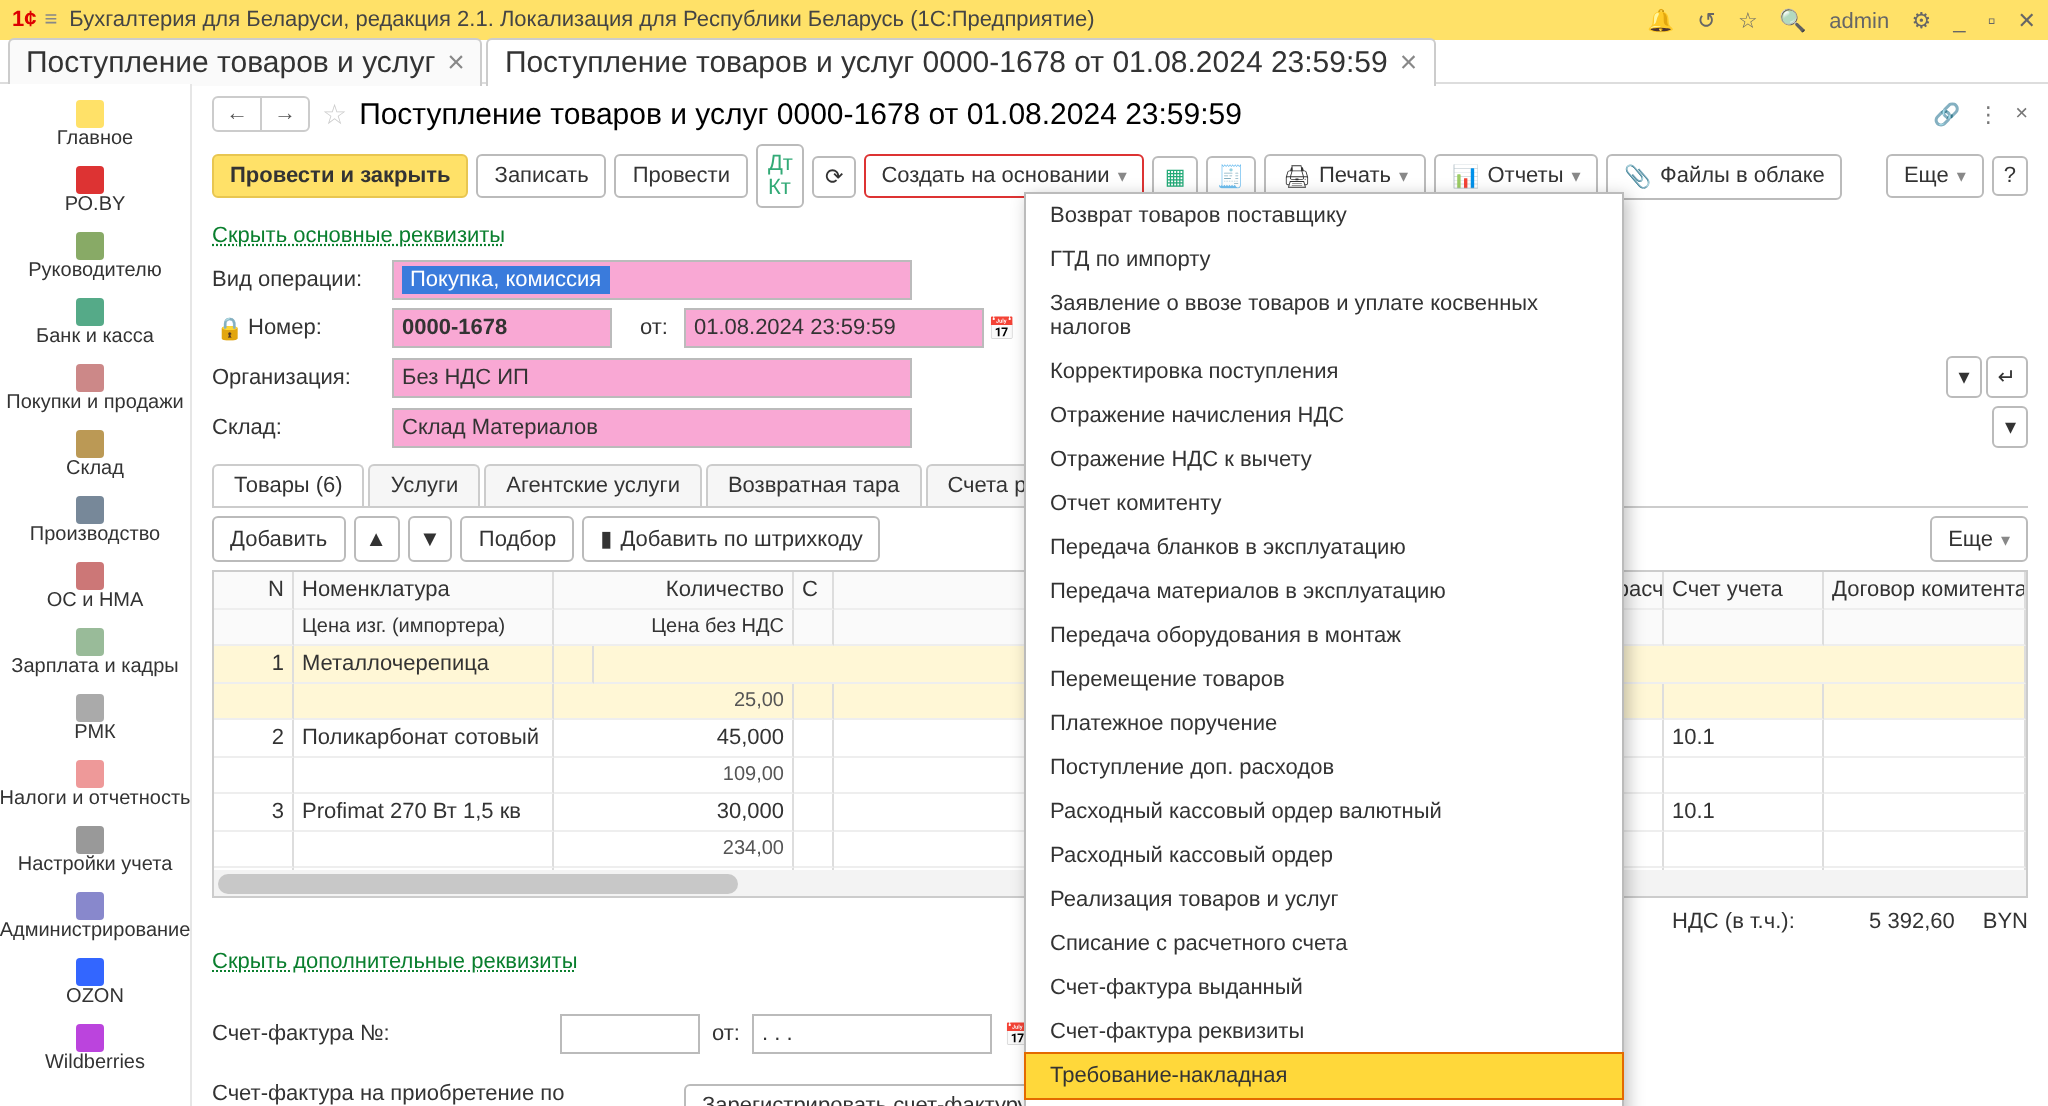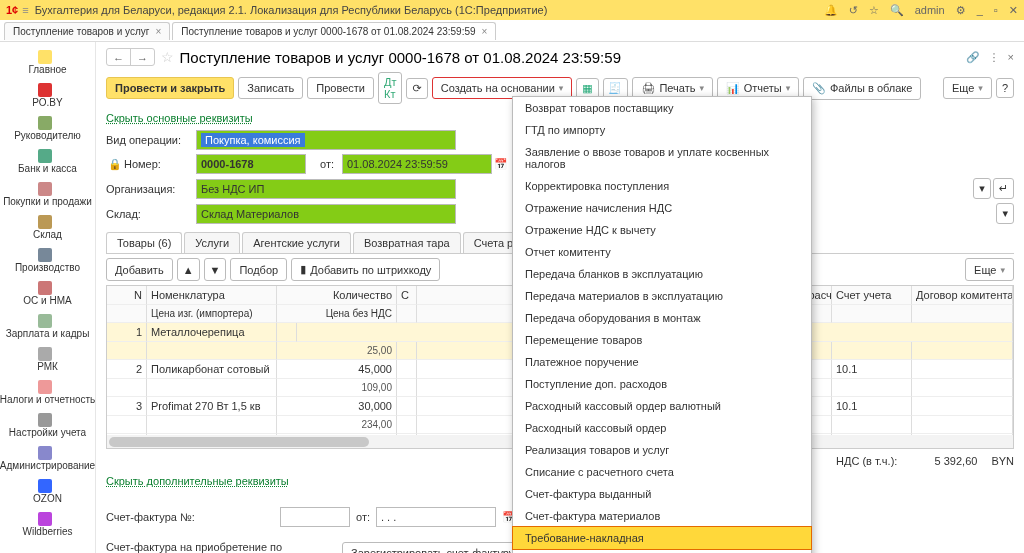--- a/index.html
+++ b/index.html
@@ -3,21 +3,21 @@
 <meta charset="utf-8">
 <style>
   * { box-sizing: border-box; margin: 0; padding: 0; font-family: Arial, sans-serif; }
   body { width:1024px; height:553px; background:#fff; font-size:11px; color:#333; overflow:hidden; }
   .titlebar { height:20px; background:#ffe168; display:flex; align-items:center; padding:0 6px; font-size:11px; }
   .titlebar .logo { color:#d00; font-weight:bold; margin-right:4px; }
   .titlebar .burger { margin-right:6px; color:#888; }
   .titlebar .title { flex:1; color:#444; }
   .titlebar .right-icons span { margin-left:8px; color:#666; cursor:pointer; }
   .tabs-bar { height:22px; background:#fff; border-bottom:1px solid #ddd; display:flex; align-items:center; padding-left:4px; }
-  .tabs-bar .tab { padding:3px 8px; border:1px solid #ccc; border-bottom:none; margin-right:2px; background:#fafafa; font-size:10px; display:flex; align-items:flex-start; border-radius:3px 3px 0 0;}
+  .tabs-bar .tab { padding:3px 8px; border:1px solid #ccc; border-bottom:none; margin-right:2px; background:#fafafa; font-size:15px; display:flex; align-items:flex-start; border-radius:3px 3px 0 0;}
   .tabs-bar .tab.active { background:#fff; }
   .tabs-bar .tab .close { margin-left:6px; color:#888; }
   .main { display:flex; height:511px; }
   .sidebar { width:96px; background:#fff; border-right:1px solid #e6e6e6; padding-top:4px; }
   .sidebar .item { display:flex; align-items:center; padding:4px 6px; font-size:10px; color:#333; cursor:pointer; white-space:nowrap;flex-direction:column; }
   .sidebar .item .ic { width:14px; height:14px; margin-right:5px; display:inline-block; background:#888; border-radius:2px;}
   .content { flex:1; padding:4px 10px; position:relative; overflow:hidden;}
   .doc-header { display:flex; align-items:center; margin:2px 0 6px; }
   .doc-header .nav { display:flex; border:1px solid #ccc; border-radius:3px; margin-right:6px; }
   .doc-header .nav span { padding:2px 6px; border-right:1px solid #ccc; cursor:pointer; color:#555;}
@@ -28,21 +28,21 @@
   .toolbar { display:flex; gap:4px; margin-bottom:6px; align-items:center;}
   .btn { padding:4px 8px; border:1px solid #bbb; background:#fff; border-radius:3px; font-size:11px; cursor:pointer; display:inline-flex; align-items:center; gap:4px;}
   .btn.primary { background:#ffe168; border-color:#e8c651; font-weight:bold;}
   .btn.icon { padding:3px 5px; }
   .btn.dropdown::after { content:" ▾"; color:#888; font-size:9px;}
   .btn.create-based { border:1.5px solid #d33; color:#333; }
   .toolbar .spacer { flex:1;}
   .link { color:#0a7f2e; text-decoration:underline dotted; cursor:pointer; font-size:11px; margin:2px 0 6px; display:inline-block;}
   .form-row { display:flex; align-items:center; margin-bottom:4px; font-size:11px;}
   .form-row label { width:90px; color:#333; }
-  .form-row .field { border:1px solid #bbb; padding:2px 4px; background:#84cc16; height:20px; display:flex; align-items:center;}
+  .form-row .field { border:1px solid #bbb; padding:2px 4px; background:#f9a8d4; height:20px; display:flex; align-items:center;}
   .form-row .fw-long { width:260px;}
   .form-row .fw-num { width:110px;font-weight:bold;}
   .form-row .fw-date { width:150px;}
   .form-row .selected-blue { background:#3a7bdc; color:#fff; display:inline-block; padding:1px 4px;}
   .form-row .mini { width:18px; text-align:center; cursor:pointer; color:#555;}
   .form-row .label2 { margin:0 8px 0 14px;}
   .subtabs { display:flex; border-bottom:1px solid #ccc; margin-top:8px;}
   .subtabs .st { padding:4px 10px; border:1px solid #ccc; border-bottom:none; margin-right:2px; background:#f6f6f6; font-size:11px; border-radius:3px 3px 0 0; cursor:pointer;}
   .subtabs .st.active { background:#fff; }
   .list-toolbar { display:flex; gap:4px; padding:4px 0;}
@@ -402,18 +402,18 @@
         <div class="mi">Передача материалов в эксплуатацию</div>
         <div class="mi">Передача оборудования в монтаж</div>
         <div class="mi">Перемещение товаров</div>
         <div class="mi">Платежное поручение</div>
         <div class="mi">Поступление доп. расходов</div>
         <div class="mi">Расходный кассовый ордер валютный</div>
         <div class="mi">Расходный кассовый ордер</div>
         <div class="mi">Реализация товаров и услуг</div>
         <div class="mi">Списание с расчетного счета</div>
         <div class="mi">Счет-фактура выданный</div>
-        <div class="mi">Счет-фактура материалов</div>
+        <div class="mi">Счет-фактура реквизиты</div>
         <div class="mi hl">Требование-накладная</div>
         <div class="mi">Установка цен номенклатуры по ценам изг-ля (имп-ра) РО.BY</div>
       </div>
   </div>
 </div>
 
 </body></html>

